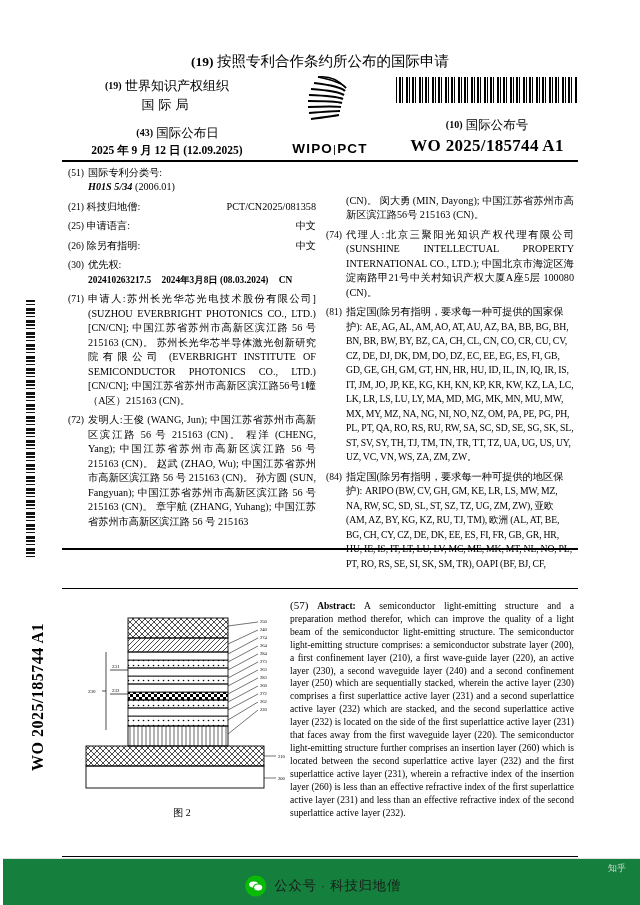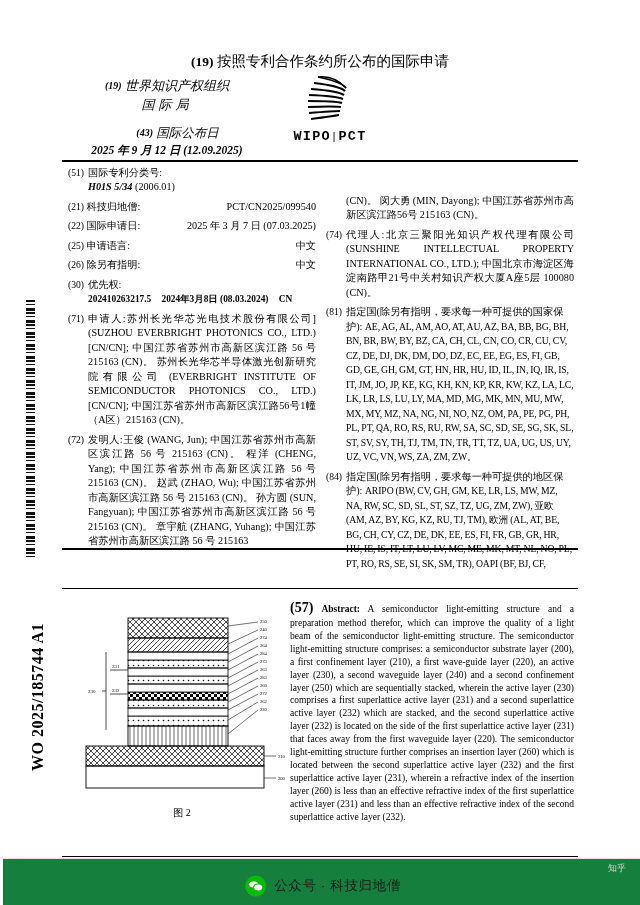--- a/index.html
+++ b/index.html
@@ -67,42 +67,41 @@
   .hdr-12 b { font-weight: bold; font-size: 13.5px; }
   .hdr-row {
     position: relative;
     height: 78px;
   }
   .hdr-left {
     position: absolute;
     left: 10px; top: 0;
     width: 190px;
     text-align: center;
-    font-style: italic;
   }
   .h19 { font-size: 13px; white-space: nowrap; }
   .h19 .num { font-size: 10px; font-weight: bold; vertical-align: 1px; }
   .h19b { font-size: 13px; letter-spacing: 4px; margin-top: 1px; }
   .h43 { font-size: 12.5px; margin-top: 11px; white-space: nowrap; }
   .h43 .num { font-size: 10px; font-weight: bold; vertical-align: 1px; margin-left: 21px; }
   .h43d { font-size: 11.5px; font-weight: bold; margin-top: 1px; white-space: nowrap; }
 
   .wipo {
     position: absolute;
     left: 212px; top: -4px;
     width: 112px;
     text-align: center;
   }
   .wipo-mark { height: 54px; }
   .wipo-text {
-    font-family: Liberation Mono, monospace;
+    font-family: Liberation Sans, sans-serif;
     font-weight: bold;
     font-size: 13.5px;
     letter-spacing: 1.2px;
-    margin-top: 2px;
+    margin-top: 14px;
   }
   .wipo-text .sep { font-weight: normal; font-size: 11px; }
 
   .hdr-right {
     position: absolute;
     left: 334px; top: 0;
     width: 182px;
     text-align: center;
   }
   .barcode-top {
@@ -209,21 +208,21 @@
     font-size: 10px;
   }
   .abs {
     position: absolute;
     left: 228px; top: 4px;
     width: 284px;
     font-size: 9.5px;
     line-height: 1.36;
     text-align: justify;
   }
-  .abs .code { font-weight: bold; font-size: 14px; }
+  .abs .code { font-weight: normal; font-size: 11px; }
   .abs .lab { font-weight: bold; }
 
   
   .footer {
     position: absolute;
     left: 3px; top: 858px;
     width: 640px; height: 54px;
     background: #15803d;
     border-top: 1px solid #e2e2e5;
   }
@@ -319,51 +318,52 @@
             <path d="M35 40 Q 60 38 66 38"></path>
             <path d="M37 46 Q 60 43 65 42"></path>
           </g>
           <path d="M44 4 Q 60 2 72 15" stroke="#000" fill="none" stroke-width="1.3"></path>
         </svg>
         <div class="wipo-text">
           <span>WIPO</span><span class="sep">|</span><span>PCT</span>
         </div>
       </div>
 
+      <div class="hdr-right">
+        <div class="barcode-top"></div>
+        <div class="h10">
+          <span class="num">(10)</span>
+          <span>国际公布号</span>
+        </div>
+        <div class="pubno">WO 2025/185744 A1</div>
+      </div>
     </div>
   </div>
 
   <div class="rule rule-top"></div>
 
   <div class="biblio">
 
     <div class="col col-l">
 
       <div class="fld hang">
         <span class="code">(51)</span>
         <span>国际专利分类号:</span><br>
         <span class="it">H01S 5/34</span>
         <span>(2006.01)</span>
       </div>
 
       <div class="fld">
         <div class="kv">
           <span class="k"><span class="code">(21)</span>
             <span>科技归地僧:</span></span>
-          <span class="v">PCT/CN2025/099540</span>
-        </div>
-      </div>
-
-      <div class="fld">
-        <div class="kv">
-          <span class="k"><span class="code">(22)</span>
-            <span>国际申请日:</span></span>
-          <span class="v">2025 年 3 月 7 日 (07.03.2025)</span>
-        </div>
-      </div>
+          <span class="v">PCT/CN2025/081358</span>
+        </div>
+      </div>
+
 
       <div class="fld">
         <div class="kv">
           <span class="k"><span class="code">(25)</span>
             <span>申请语言:</span></span>
           <span class="v">中文</span>
         </div>
       </div>
 
       <div class="fld">

